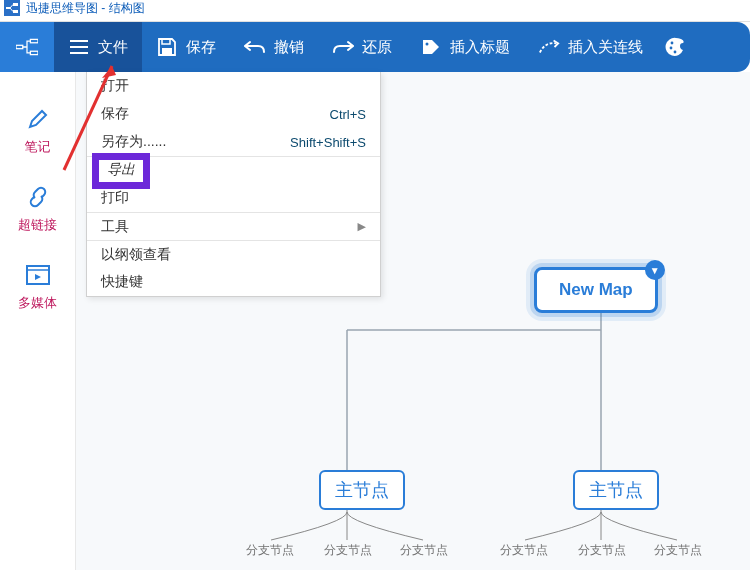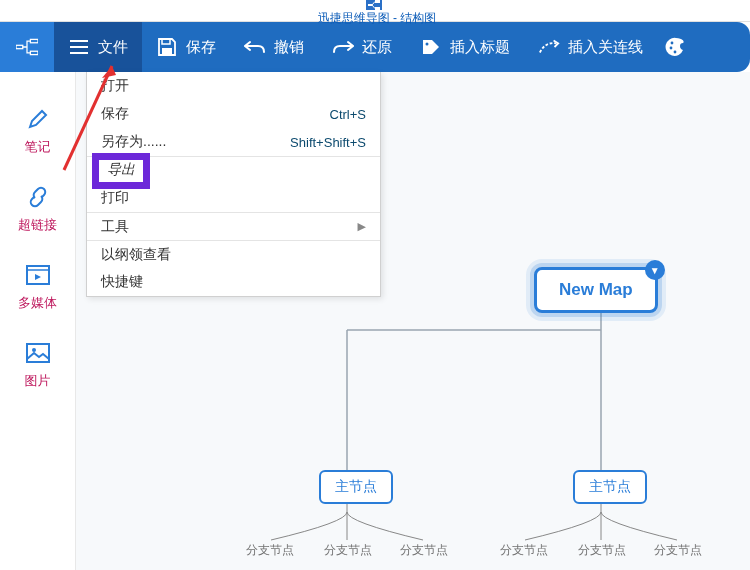--- a/index.html
+++ b/index.html
@@ -8,26 +8,24 @@
       background: #fff;
       width: 750px;
       height: 570px;
       overflow: hidden;
       position: relative;
     }
     .titlebar {
       height: 22px;
       background: #fff;
       display: flex;
-      align-items: center;
       padding-left: 4px;
       font-size: 12px;
       color: #0c5cb8;
       border-bottom: 1px solid #e0e0e0;
-      flex-direction: column;
     }
     .titlebar-icon {
       width: 16px; height: 16px;
       background: #2a70c7;
       margin-right: 6px;
       display: inline-flex;
       align-items: center;
       justify-content: center;
       color: #fff;
       font-size: 9px;
@@ -150,21 +148,21 @@
       font-size: 17px;
       font-weight: bold;
       color: #2a7dd8;
       text-align: center;
     }
     .node.root {
       border-width: 3px;
       box-shadow: 0 0 0 4px rgba(42,125,216,0.2), 0 0 0 8px rgba(42,125,216,0.1);
     }
     .node.main {
-      font-size: 14px;
+      font-size: 18px;
       font-weight: normal;
       padding: 6px 14px;
       border-radius: 6px;
     }
     .node-badge {
       position: absolute;
       top: -10px;
       right: -10px;
       width: 20px; height: 20px;
       border-radius: 50%;
@@ -300,30 +298,20 @@
     <div class="sidebar-item">
       <span class="sidebar-icon">
         <svg width="24" height="20" viewBox="0 0 24 20">
             <rect x="1" y="1" width="22" height="18" fill="none" stroke="#2a7dd8" stroke-width="2"></rect>
             <line x1="1" y1="5" x2="23" y2="5" stroke="#2a7dd8" stroke-width="1.5"></line>
             <path d="M9 9 L15 12 L9 15 Z" fill="#2a7dd8"></path>
           </svg>
       </span>
       <span class="sidebar-label">多媒体</span>
     </div>
-    <div class="sidebar-item">
-      <span class="sidebar-icon">
-        <svg width="24" height="20" viewBox="0 0 24 20">
-            <rect x="1" y="1" width="22" height="18" fill="none" stroke="#2a7dd8" stroke-width="2"></rect>
-            <circle cx="8" cy="7" r="2" fill="#2a7dd8"></circle>
-            <path d="M1 16 L8 10 L13 14 L17 11 L23 16" fill="none" stroke="#2a7dd8" stroke-width="2"></path>
-          </svg>
-      </span>
-      <span class="sidebar-label">图片</span>
-    </div>
   </div>
 
   <div class="canvas">
 
     <svg class="connector" style="left:0;top:0" width="674" height="498">
 
       <line x1="525" y1="234" x2="525" y2="258" stroke="#9aa5b1" stroke-width="1.5"></line>
       <line x1="271" y1="258" x2="525" y2="258" stroke="#9aa5b1" stroke-width="1.5"></line>
       <line x1="271" y1="258" x2="271" y2="398" stroke="#9aa5b1" stroke-width="1.5"></line>
       <line x1="525" y1="258" x2="525" y2="398" stroke="#9aa5b1" stroke-width="1.5"></line>

